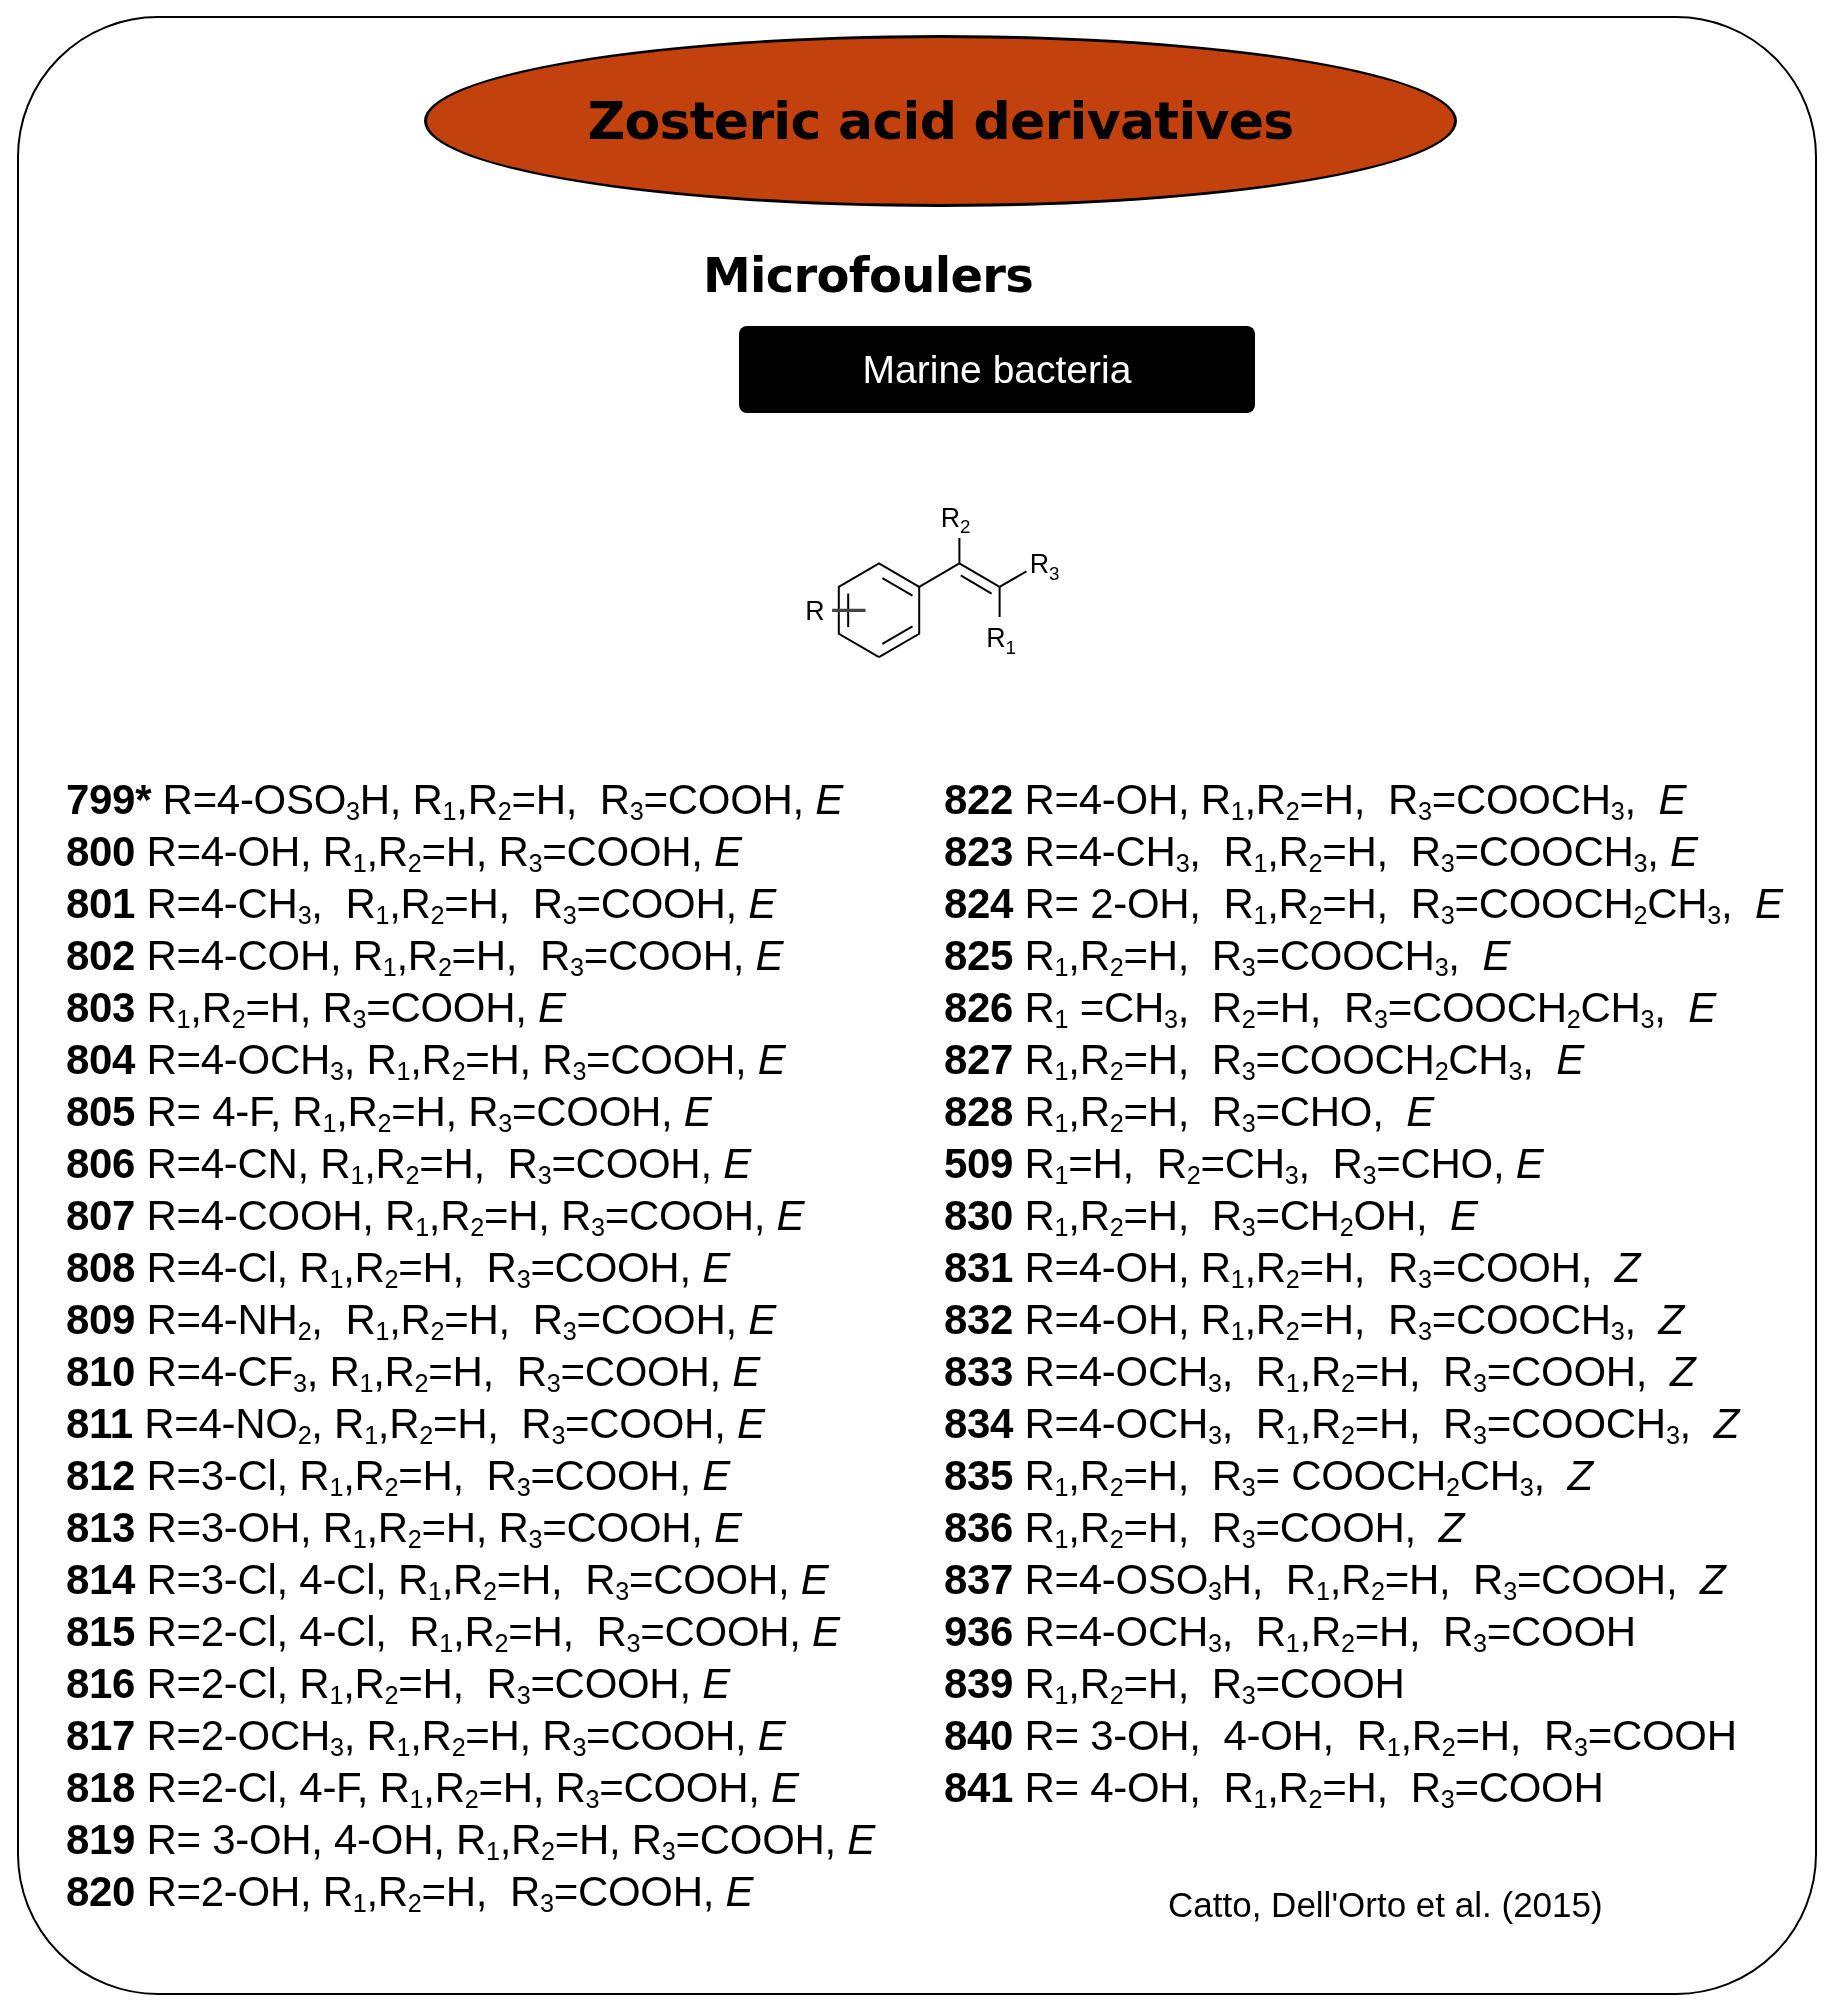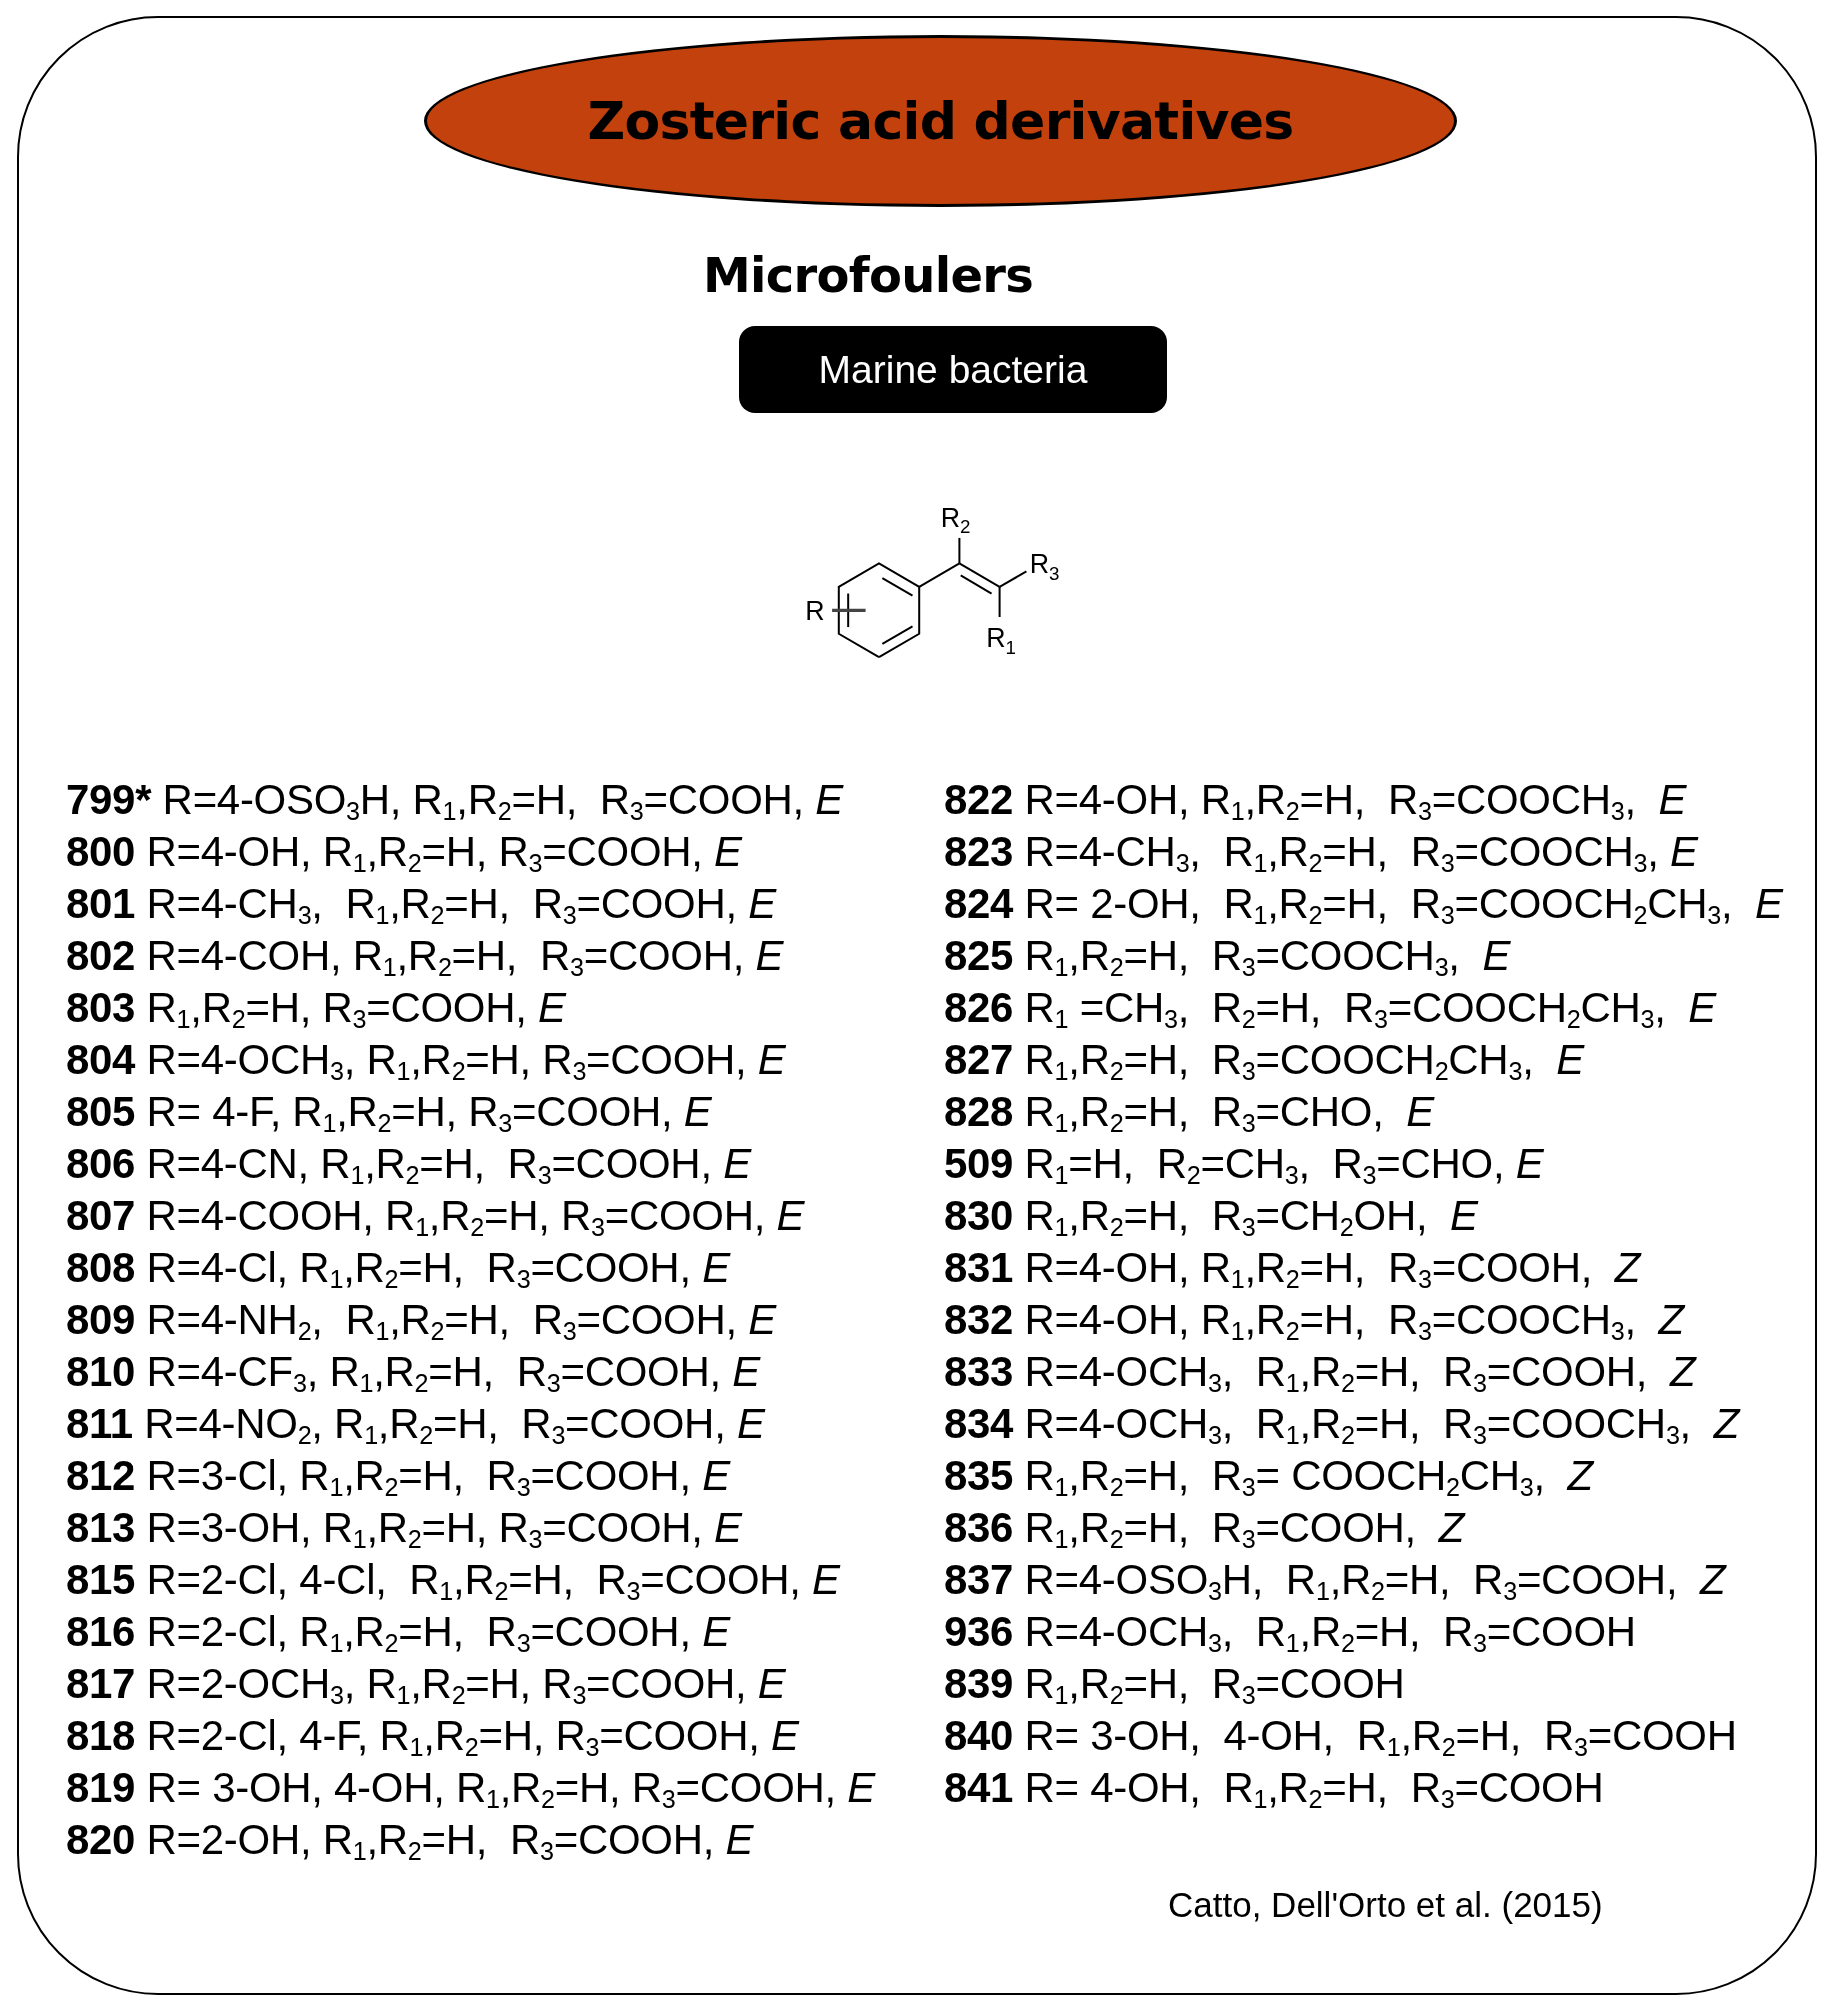--- a/index.html
+++ b/index.html
@@ -1,21 +1,21 @@
 <!DOCTYPE html>
 <html style="font-size:10.7px"><head>
 <meta charset="utf-8">
 <style>
   html, body { margin:0; padding:0; background:#fff; }
   body { width:1836px; height:2015px; position:relative; overflow:hidden; font-family:"Liberation Sans", sans-serif; color:#000; }
   .frame { position:absolute; left:17.4px; top:16px; width:1800px; height:1979px; border:2.7px solid #000; border-radius:141px; box-sizing:border-box; }
   .title-ellipse { position:absolute; left:424px; top:35px; width:1033px; height:172px; border:3.4px solid #000; border-radius:50%; background:#c2410c; box-sizing:border-box; display:flex; align-items:center; justify-content:center; }
   .title-ellipse span { font-family:"DejaVu Sans", sans-serif; font-weight:bold; font-size:52px; letter-spacing:-0.7px; }
   .subtitle { position:absolute; left:0; width:1736px; top:247px; text-align:center; font-family:"DejaVu Sans", sans-serif; font-weight:bold; font-size:48px; letter-spacing:-0.7px; }
-  .badge { position:absolute; left:739px; top:326px; width:428px; height:87px; background:#000; color:#fff; border-radius:16px; display:flex; align-items:center; justify-content:center; font-size:39px; }
+  .badge { position:absolute; left:739px; top:326px; width:516px; height:87px; background:#000; color:#fff; border-radius:8px; display:flex; align-items:center; justify-content:center; font-size:39px; }
   .structure { position:absolute; left:765px; top:483px; width:362px; height:201px; }
   .col { position:absolute; top:738px; font-size:42px; line-height:52px; white-space:nowrap;margin-top:36px; }
   .col.left { left:66px; }
   .col.right { left:944px; }
   .row { height:52px; letter-spacing:-0.3px; }
   .num { font-weight:bold; }
   sub { font-size:0.6em; vertical-align:-0.25em; line-height:0; }
   .citation { position:absolute; left:1168px; top:1885px; font-size:35px; }
 </style>
 </head>
@@ -70,20 +70,21 @@
     <div class="row"><span class="num">804</span><span> R=4-OCH<sub>3</sub>, R<sub>1</sub>,R<sub>2</sub>=H, R<sub>3</sub>=COOH, <i>E</i></span></div>
     <div class="row"><span class="num">805</span><span> R= 4-F, R<sub>1</sub>,R<sub>2</sub>=H, R<sub>3</sub>=COOH, <i>E</i></span></div>
     <div class="row"><span class="num">806</span><span> R=4-CN, R<sub>1</sub>,R<sub>2</sub>=H, &nbsp;R<sub>3</sub>=COOH, <i>E</i></span></div>
     <div class="row"><span class="num">807</span><span> R=4-COOH, R<sub>1</sub>,R<sub>2</sub>=H, R<sub>3</sub>=COOH, <i>E</i></span></div>
     <div class="row"><span class="num">808</span><span> R=4-Cl, R<sub>1</sub>,R<sub>2</sub>=H, &nbsp;R<sub>3</sub>=COOH, <i>E</i></span></div>
     <div class="row"><span class="num">809</span><span> R=4-NH<sub>2</sub>, &nbsp;R<sub>1</sub>,R<sub>2</sub>=H, &nbsp;R<sub>3</sub>=COOH, <i>E</i></span></div>
     <div class="row"><span class="num">810</span><span> R=4-CF<sub>3</sub>, R<sub>1</sub>,R<sub>2</sub>=H, &nbsp;R<sub>3</sub>=COOH, <i>E</i></span></div>
     <div class="row"><span class="num">811</span><span> R=4-NO<sub>2</sub>, R<sub>1</sub>,R<sub>2</sub>=H, &nbsp;R<sub>3</sub>=COOH, <i>E</i></span></div>
     <div class="row"><span class="num">812</span><span> R=3-Cl, R<sub>1</sub>,R<sub>2</sub>=H, &nbsp;R<sub>3</sub>=COOH, <i>E</i></span></div>
     <div class="row"><span class="num">813</span><span> R=3-OH, R<sub>1</sub>,R<sub>2</sub>=H, R<sub>3</sub>=COOH, <i>E</i></span></div>
+    <div class="row"><span class="num">814</span><span> R=3-Cl, 4-Cl, R<sub>1</sub>,R<sub>2</sub>=H, &nbsp;R<sub>3</sub>=COOH, <i>E</i></span></div>
     <div class="row"><span class="num">815</span><span> R=2-Cl, 4-Cl, &nbsp;R<sub>1</sub>,R<sub>2</sub>=H, &nbsp;R<sub>3</sub>=COOH, <i>E</i></span></div>
     <div class="row"><span class="num">816</span><span> R=2-Cl, R<sub>1</sub>,R<sub>2</sub>=H, &nbsp;R<sub>3</sub>=COOH, <i>E</i></span></div>
     <div class="row"><span class="num">817</span><span> R=2-OCH<sub>3</sub>, R<sub>1</sub>,R<sub>2</sub>=H, R<sub>3</sub>=COOH, <i>E</i></span></div>
     <div class="row"><span class="num">818</span><span> R=2-Cl, 4-F, R<sub>1</sub>,R<sub>2</sub>=H, R<sub>3</sub>=COOH, <i>E</i></span></div>
     <div class="row"><span class="num">819</span><span> R= 3-OH, 4-OH, R<sub>1</sub>,R<sub>2</sub>=H, R<sub>3</sub>=COOH, <i>E</i></span></div>
     <div class="row"><span class="num">820</span><span> R=2-OH, R<sub>1</sub>,R<sub>2</sub>=H, &nbsp;R<sub>3</sub>=COOH, <i>E</i></span></div>
   </div>
 <div class="col right" id="col-right">
     <div class="row"><span class="num">822</span><span> R=4-OH, R<sub>1</sub>,R<sub>2</sub>=H, &nbsp;R<sub>3</sub>=COOCH<sub>3</sub>, &nbsp;<i>E</i></span></div>
     <div class="row"><span class="num">823</span><span> R=4-CH<sub>3</sub>, &nbsp;R<sub>1</sub>,R<sub>2</sub>=H, &nbsp;R<sub>3</sub>=COOCH<sub>3</sub>, <i>E</i></span></div>

